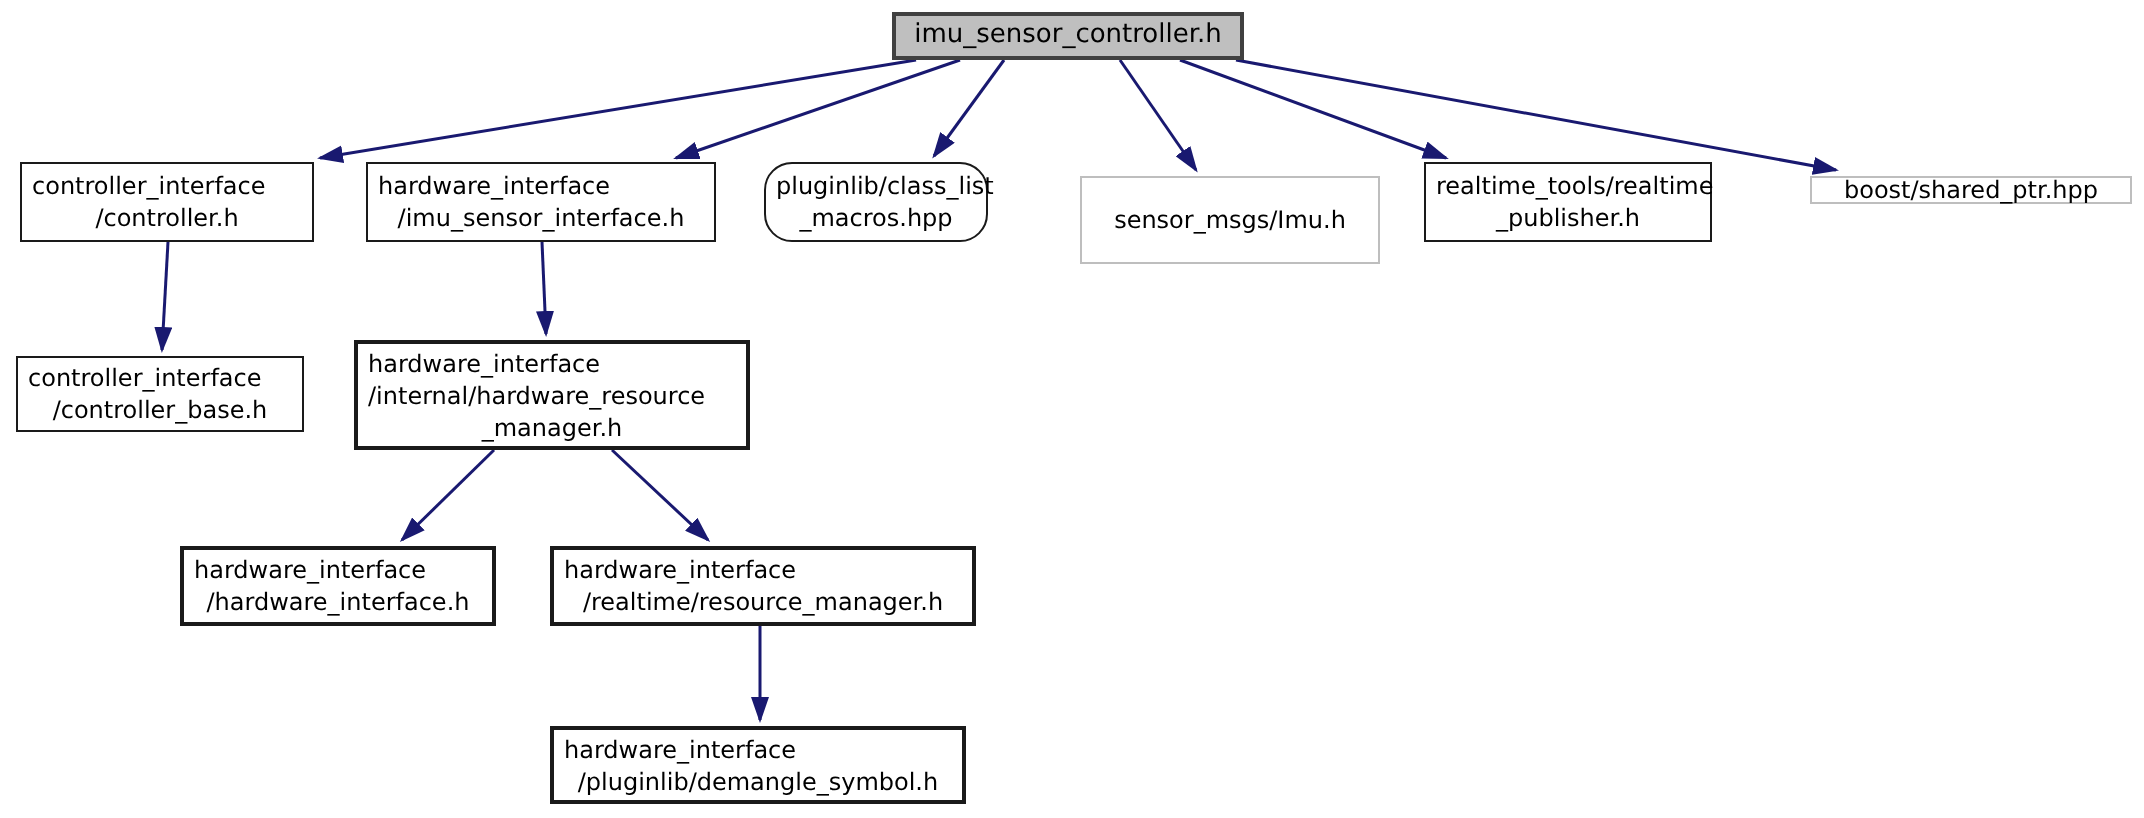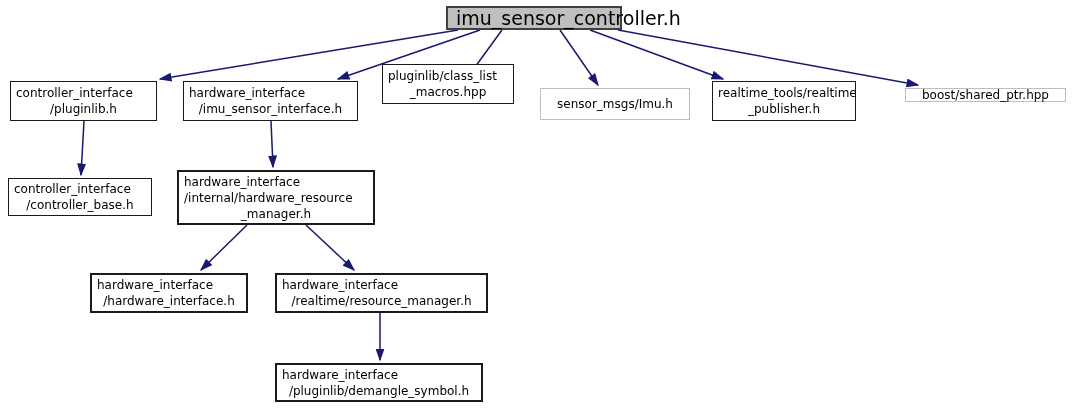--- a/index.html
+++ b/index.html
@@ -45,21 +45,21 @@
     justify-content: center;
     font-size: 12px;
     line-height: 16px;
     padding: 1px 5px;
     white-space: nowrap;
   }
   .node.bold { border-width: 2px; }
   .node.root {
     background: var(--root-fill);
     border: 2px solid var(--root-border);
-    font-size: 19px;
+    font-size: 13px;
     padding: 1px 8px;
   }
   .node.external {
     border: 1px solid var(--external-border);
   }
   .ln-left { text-align: left; }
   .ln-center { text-align: center; }
 </style>
 </head>
 <body>
@@ -84,34 +84,34 @@
       <line x1="306" y1="225" x2="354" y2="270" class="edge" marker-end="url(#arrowhead)"></line>
       <line x1="380" y1="313" x2="380" y2="360" class="edge" marker-end="url(#arrowhead)"></line>
     </svg>
 
   <div class="node root" style="left:446px; top:6px; width:176px; height:24px;">
       <div class="ln-center">imu_sensor_controller.h</div>
     </div>
 
   <div class="node internal" style="left:10px; top:81px; width:147px; height:40px;">
       <div class="ln-left">controller_interface</div>
-      <div class="ln-center">/pluginlib.h</div>
+      <div class="ln-center">/controller.h</div>
     </div>
 
   <div class="node internal" style="left:183px; top:81px; width:175px; height:40px;">
       <div class="ln-left">hardware_interface</div>
       <div class="ln-center">/imu_sensor_interface.h</div>
     </div>
 
-  <div class="node internal" style="left:382px; top:64px; width:132px; height:40px;">
+  <div class="node internal" style="left:382px; top:81px; width:112px; height:40px;border-radius:14px;">
       <div class="ln-left">pluginlib/class_list</div>
       <div class="ln-center">_macros.hpp</div>
     </div>
 
-  <div class="node external" style="left:540px; top:88px; width:150px; height:32px;">
+  <div class="node external" style="left:540px; top:88px; width:150px; height:44px;">
       <div class="ln-center">sensor_msgs/Imu.h</div>
     </div>
 
   <div class="node internal" style="left:712px; top:81px; width:144px; height:40px;">
       <div class="ln-left">realtime_tools/realtime</div>
       <div class="ln-center">_publisher.h</div>
     </div>
 
   <div class="node external" style="left:905px; top:88px; width:161px; height:14px;">
       <div class="ln-center">boost/shared_ptr.hpp</div>

